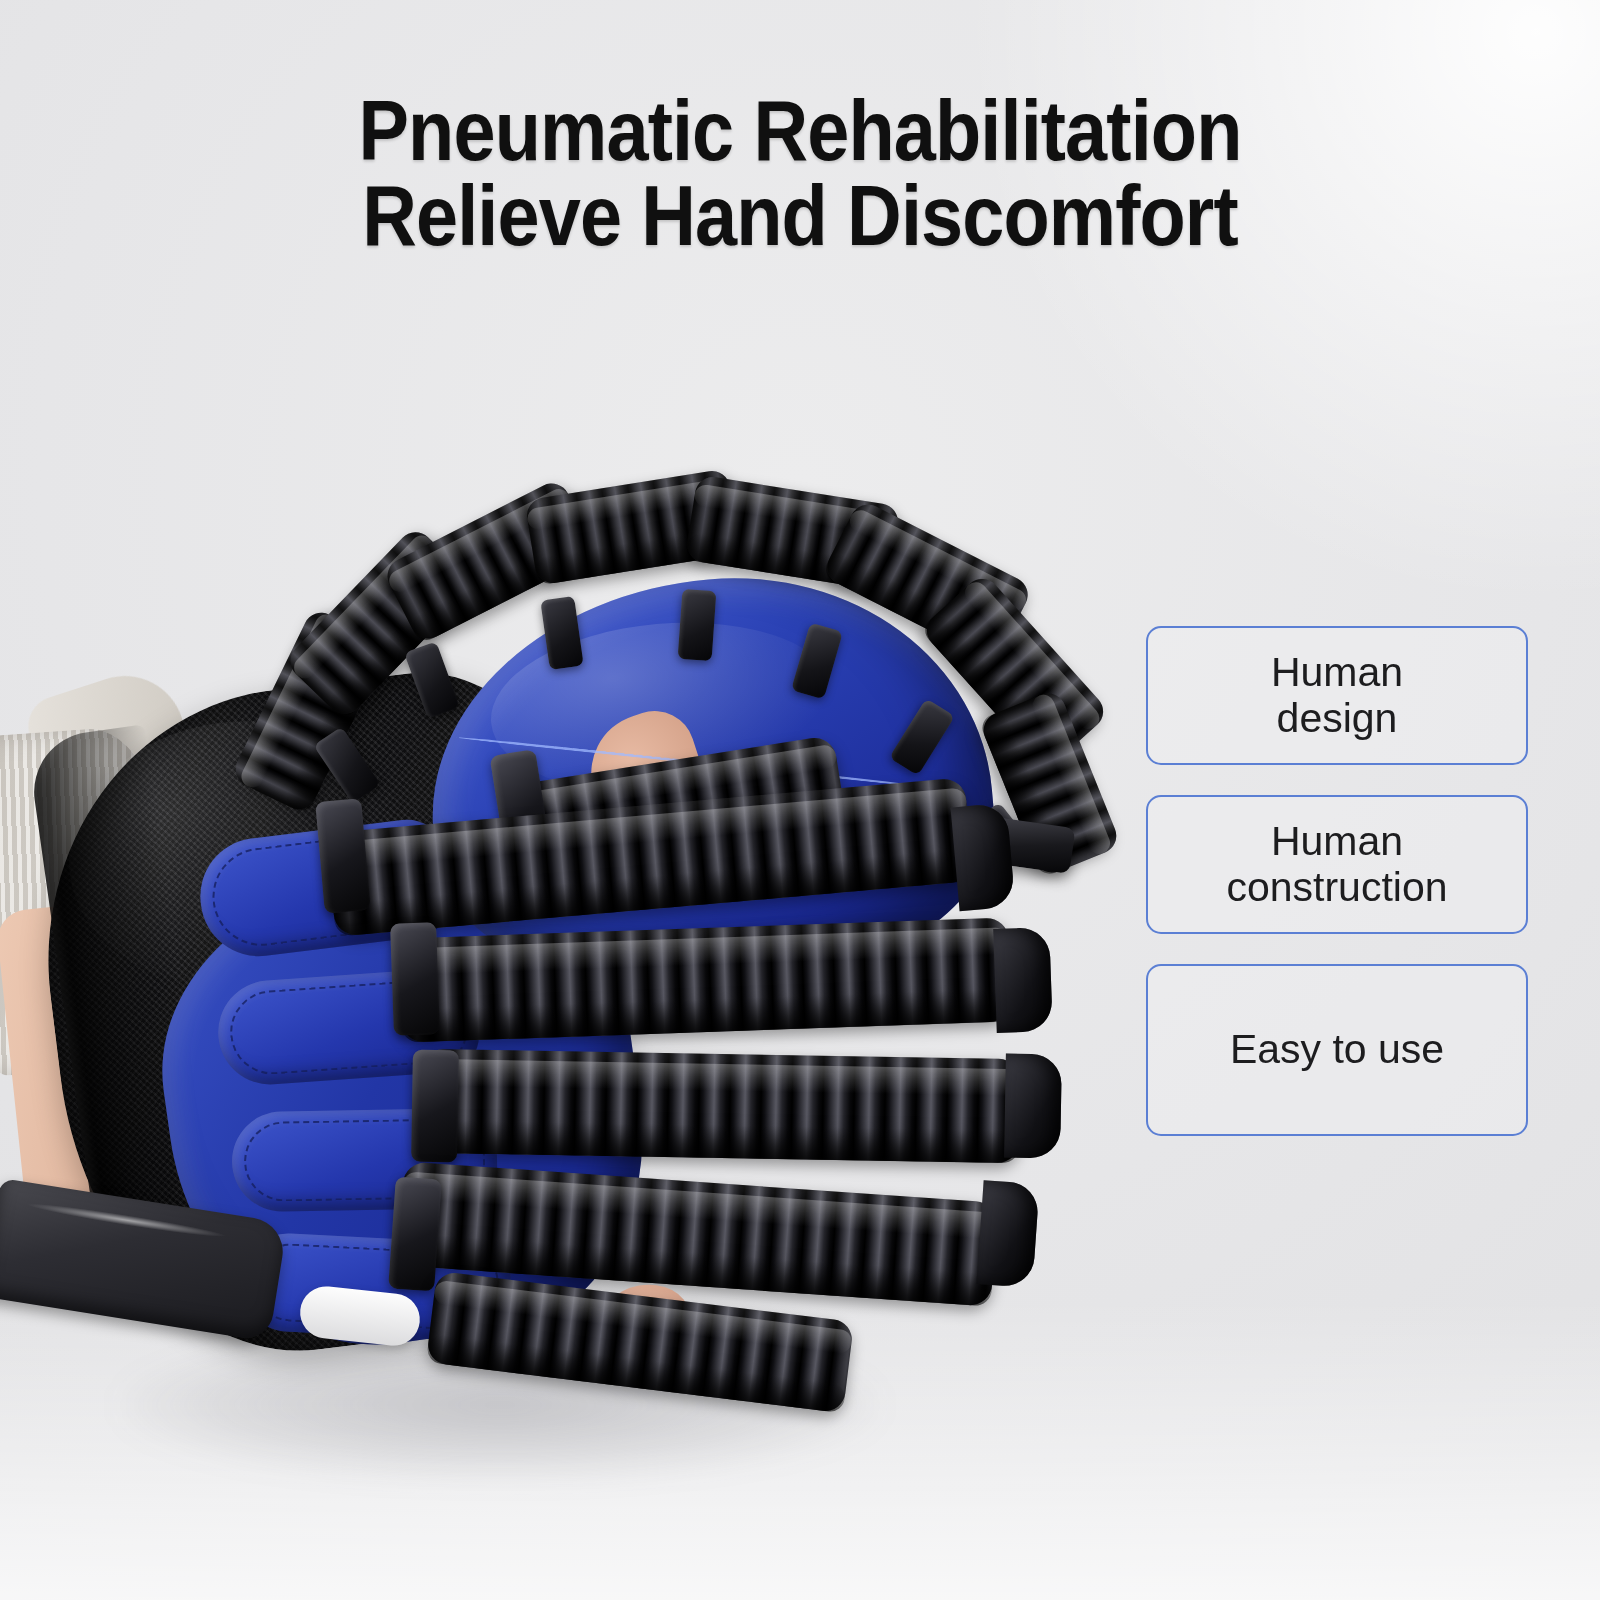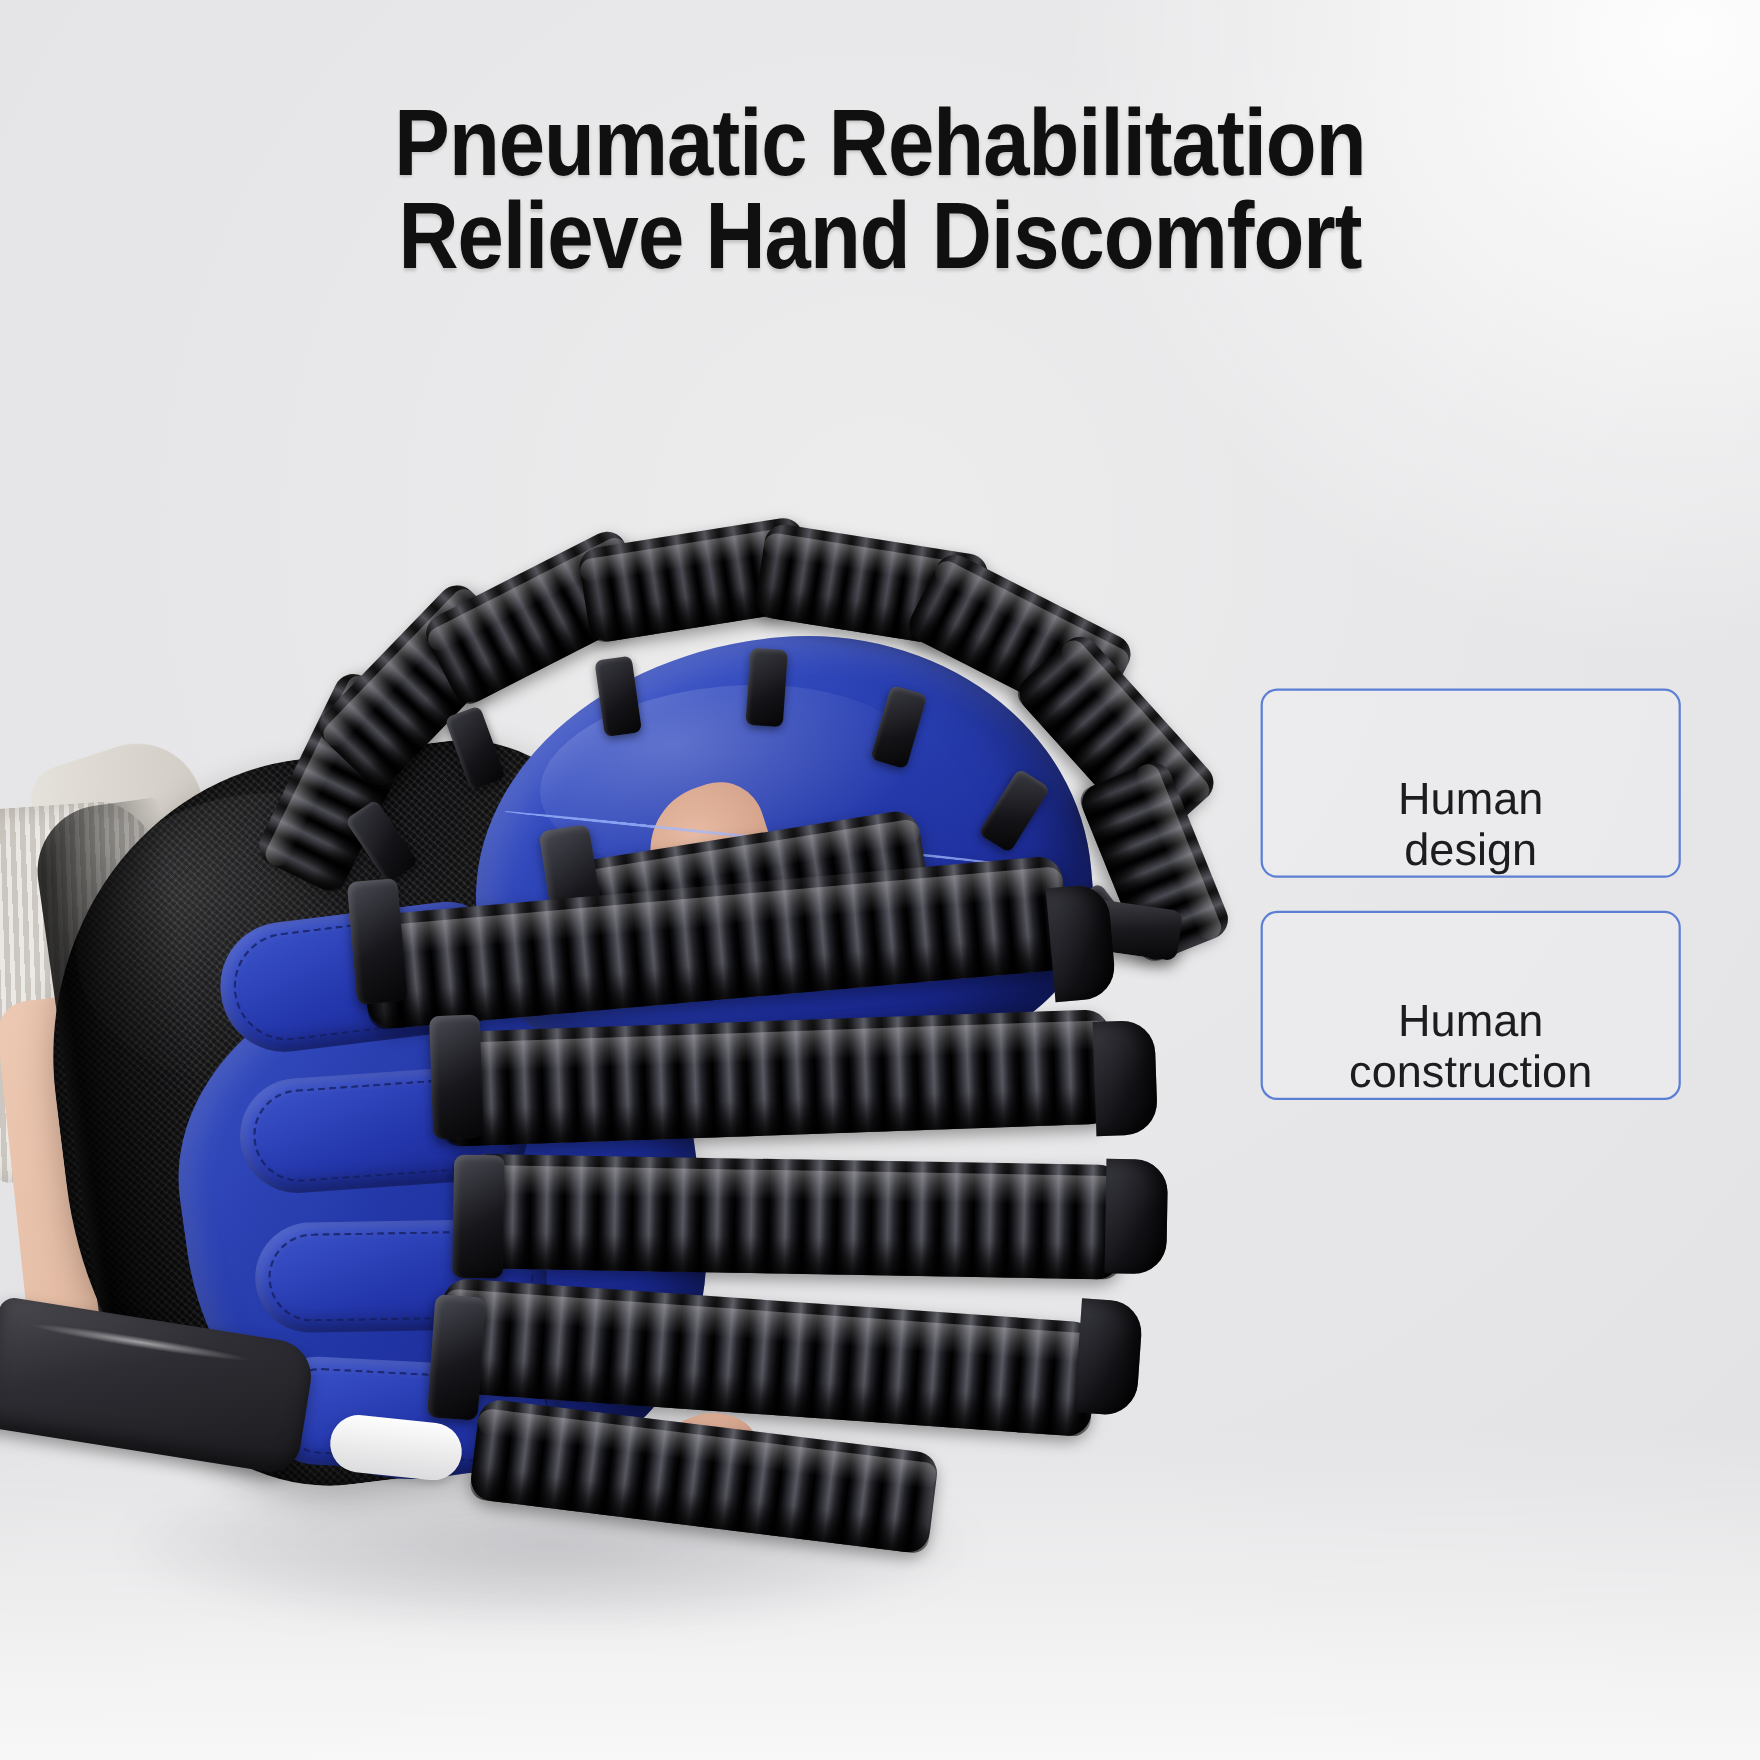--- a/index.html
+++ b/index.html
@@ -58,21 +58,21 @@
     background:rgba(240,240,242,.45);
     color:#1d1d1f;
     font-size:41px;
     line-height:1.12;
     text-align:center;
     display:flex; align-items:center; justify-content:center;
     padding:0 10px;
     margin-bottom:30px;
     white-space:pre-line;
   }
-  .fbox.h2 { height:172px;align-items:flex-end; }
+  .fbox.h2 { height:139px; }
   .fbox.h1 { height:172px; }
 
   
   #product { position:absolute; left:0; top:430px; width:1120px; height:1060px; }
 
   
   .contact-shadow{
     position:absolute; left:120px; top:900px; width:760px; height:150px;
     background:radial-gradient(ellipse at 50% 50%, rgba(80,80,90,.26) 0%, rgba(80,80,90,.10) 52%, rgba(0,0,0,0) 74%);
     filter:blur(14px);
@@ -396,15 +396,16 @@
     <span class="l1">Pneumatic Rehabilitation</span>
     <span class="l2">Relieve Hand Discomfort</span>
   </h1>
 
 
   <div id="features">
     <div class="fbox h2"><span>Human
 design</span></div>
     <div class="fbox h2"><span>Human
 construction</span></div>
+    <div class="fbox h1"><span>Easy to use</span></div>
   </div>
 
 </div>
 
 </body></html>

